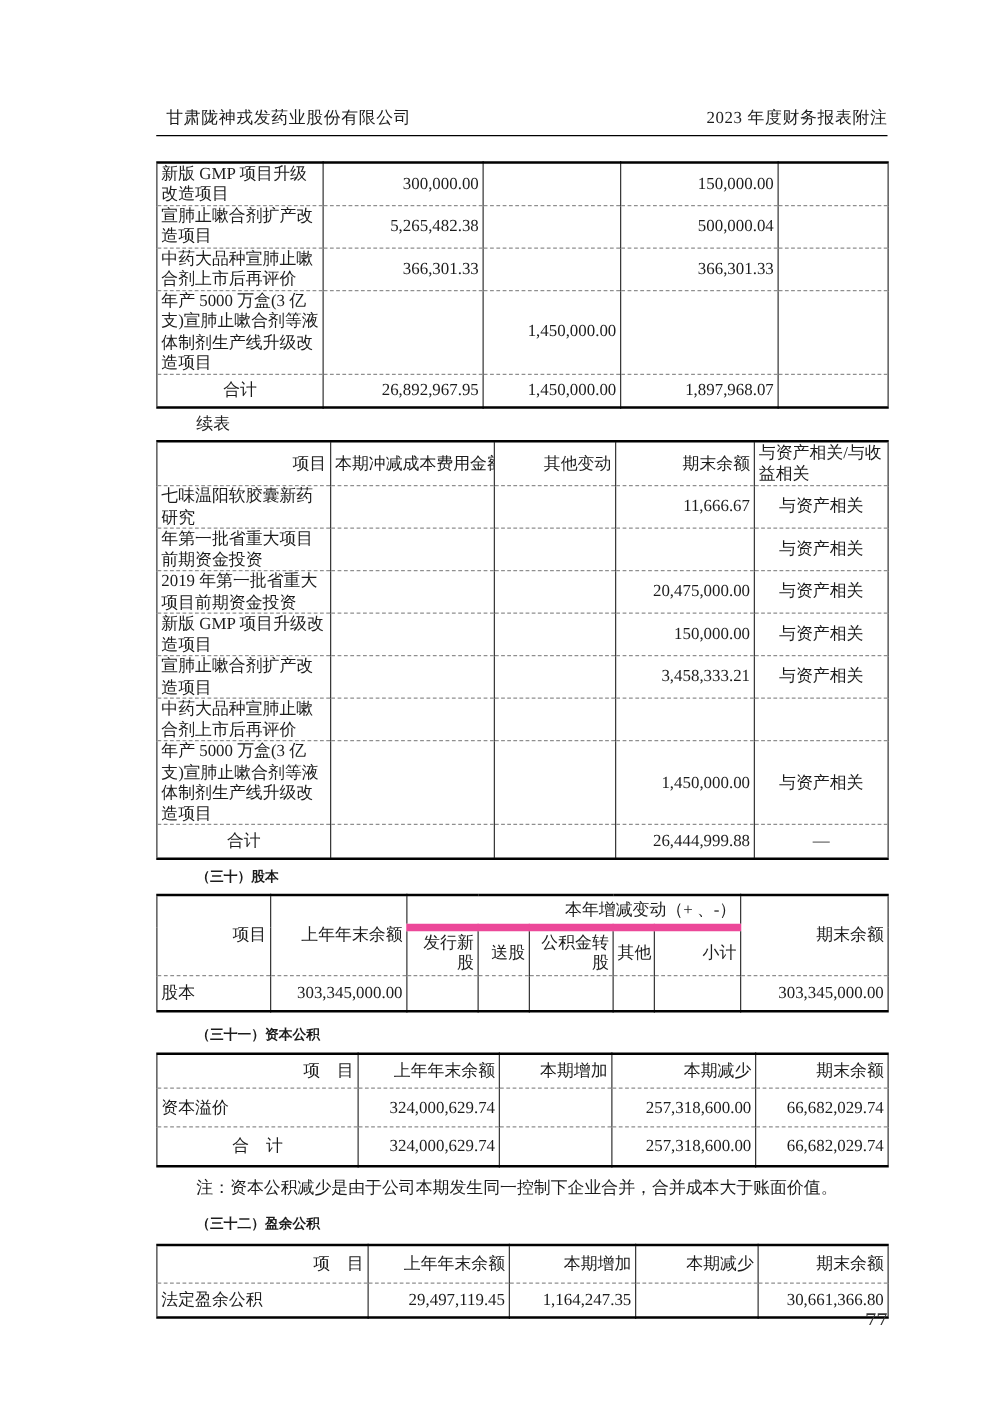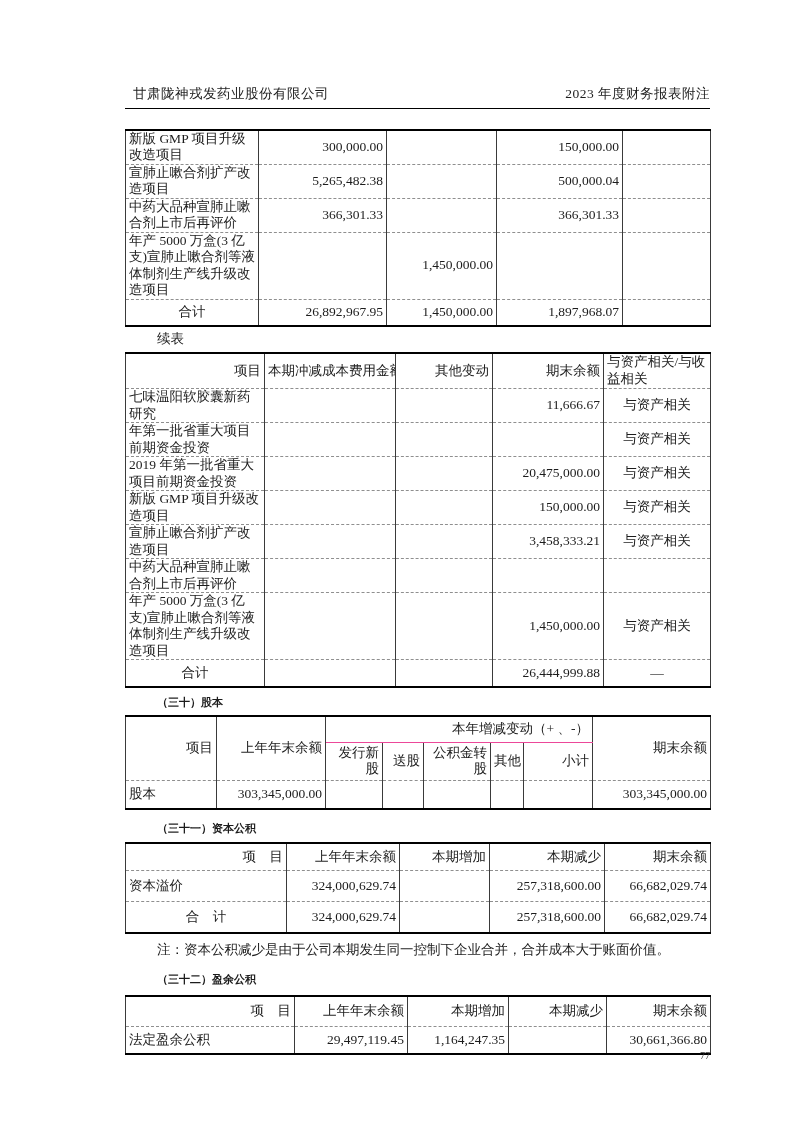--- a/index.html
+++ b/index.html
@@ -35,32 +35,32 @@
     padding:0 3px;
     vertical-align:middle;
     overflow:hidden;
   }
   table.fin tr:first-child > td{border-top:none;}
   td.l{text-align:left;padding-left:4px;}
   td.r{text-align:right;padding-right:5px;}
   td.c{text-align:center;}
   td.hd{text-align:right;}
   .nowrap{white-space:nowrap;}
-  .solidb{border-bottom:1px solid #ec4899;}
+  .solidb{border-bottom:6px solid #ec4899;}
   .mt1{margin-top:20px;}
   .cont-label{margin:4px 0 4px 32px;}
   .sec-h{font-weight:bold;margin-left:32px;font-size:11px;}
   .h30{margin-top:6px;margin-bottom:5px;}
   .h31{margin-top:10px;margin-bottom:5px;}
   .h32{margin-top:13px;margin-bottom:7px;}
   .h33{margin-top:7px;}
   .note{margin:8px 0 0 32px;}
   .pageno{
     position:absolute;top:1048px;left:125px;width:585px;
-    text-align:right;font-size:10px;color:#333;
+    text-align:right;font-size:18px;color:#333;
   }
 </style>
 </head>
 <body>
 
 <div class="page">
 
   <div class="doc-header">
     <span class="hl">甘肃陇神戎发药业股份有限公司</span>
     <span class="hr">2023 年度财务报表附注</span>

